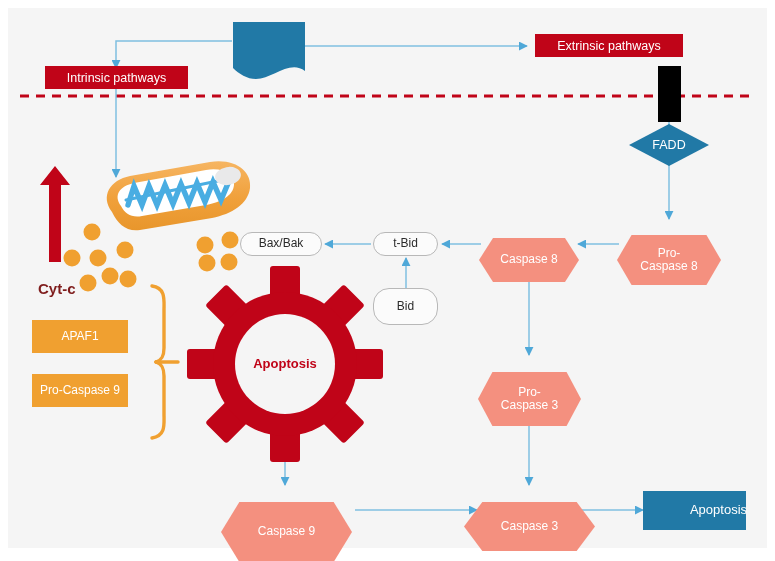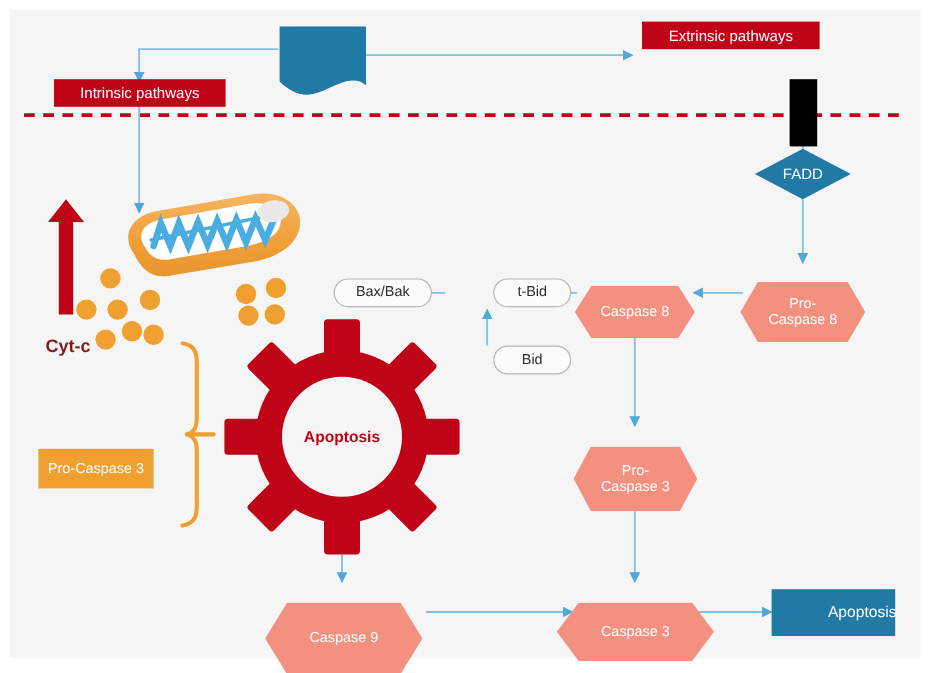--- a/index.html
+++ b/index.html
@@ -12,21 +12,21 @@
   
   .redbox{background:#c00418;color:#ffffff;font-size:12.5px;}
   
   .bluebox{background:#2179a6;color:#ffffff;font-size:13px;padding-left:48px;}
   
   .orangebox{background:#f0a030;color:#ffffff;font-size:12px;}
   
   .hex{background:#f4907f;color:#ffffff;font-size:12px;
        clip-path:polygon(14% 0%,86% 0%,100% 50%,86% 100%,14% 100%,0% 50%);margin-top:16px;}
   
-  .pill{background:#fbfbfb;border:1.3px solid #b8b8b8;border-radius:16px;color:#2b2b2b;font-size:12px;margin-left:38px;}
+  .pill{background:#fbfbfb;border:1.3px solid #b8b8b8;border-radius:16px;color:#2b2b2b;font-size:12px;}
   
   .receptor{background:#000000;}
   
   .diamond{background:#2179a6;color:#ffffff;font-size:12.5px;
            clip-path:polygon(50% 0%,100% 50%,50% 100%,0% 50%);}
   
   .plaintext{color:#7f1d1d;font-weight:bold;font-size:15px;}
 
   svg.ov{position:absolute;left:0;top:0;width:775px;height:561px;overflow:visible;pointer-events:none;}
 </style>
@@ -145,21 +145,21 @@
       <line x1="651" y1="491" x2="651" y2="530"></line>
       <line x1="738" y1="491" x2="738" y2="530"></line>
     </g>
   </svg>
 
 
   <div class="node redbox" style="left:45px;top:66px;width:143px;height:23px;">
     <span class="lbl">Intrinsic pathways</span>
   </div>
 
-  <div class="node redbox" style="left:535px;top:18px;width:148px;height:23px;">
+  <div class="node redbox" style="left:535px;top:34px;width:148px;height:23px;">
     <span class="lbl">Extrinsic pathways</span>
   </div>
 
   <div class="node receptor" style="left:658px;top:66px;width:23px;height:56px;">
     <span></span>
   </div>
 
   <div class="node diamond" style="left:629px;top:124px;width:80px;height:42px;">
     <span class="lbl">FADD</span>
   </div>
@@ -170,35 +170,38 @@
   </div>
 
   <div class="node hex" style="left:479px;top:222px;width:100px;height:44px;">
     <span class="lbl">Caspase 8</span>
   </div>
 
   <div class="node pill" style="left:373px;top:232px;width:65px;height:24px;">
     <span class="lbl">t-Bid</span>
   </div>
 
-  <div class="node pill" style="left:373px;top:288px;width:65px;height:24px;">
+  <div class="node pill" style="left:373px;top:288px;width:65px;height:37px;">
     <span class="lbl">Bid</span>
   </div>
 
   <div class="node pill" style="left:240px;top:232px;width:82px;height:24px;">
     <span class="lbl">Bax/Bak</span>
   </div>
 
   <div class="node plaintext" style="left:38px;top:278px;width:80px;height:22px;justify-content:flex-start;">
     <span class="lbl">Cyt-c</span>
   </div>
 
+  <div class="node orangebox" style="left:32px;top:320px;width:96px;height:33px;">
+    <span class="lbl">APAF1</span>
+  </div>
 
   <div class="node orangebox" style="left:32px;top:374px;width:96px;height:33px;">
-    <span class="lbl">Pro-Caspase 3</span>
+    <span class="lbl">Pro-Caspase 9</span>
   </div>
 
   <div class="node" style="left:230px;top:353px;width:110px;height:22px;color:#c00418;font-weight:bold;font-size:13px;">
     <span class="lbl">Apoptosis</span>
   </div>
 
   <div class="node hex" style="left:221px;top:486px;width:131px;height:60px;">
     <span class="lbl">Caspase 9</span>
   </div>
 

